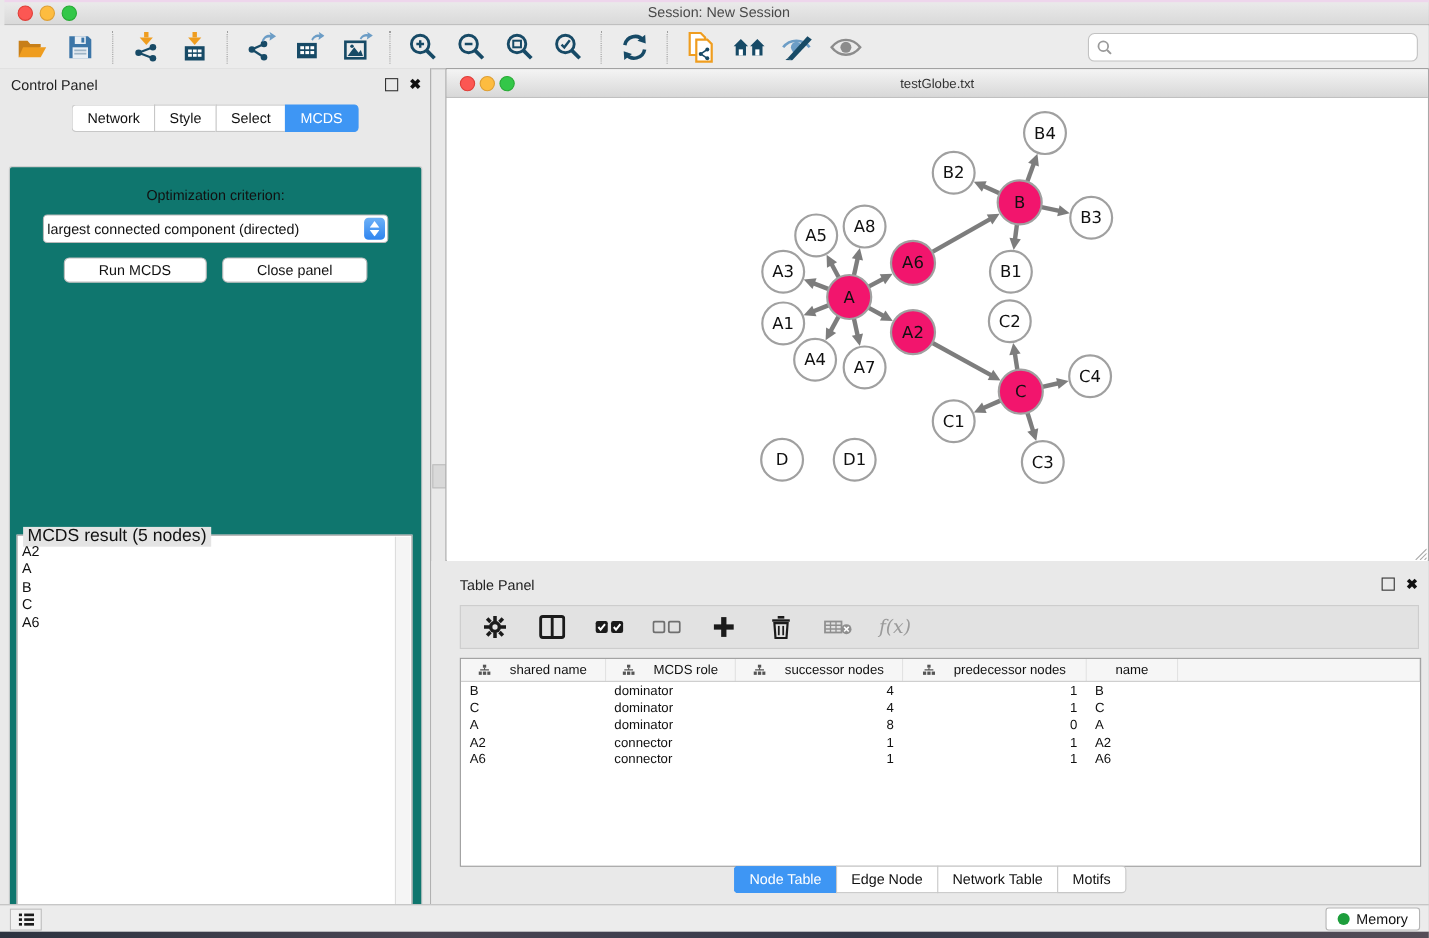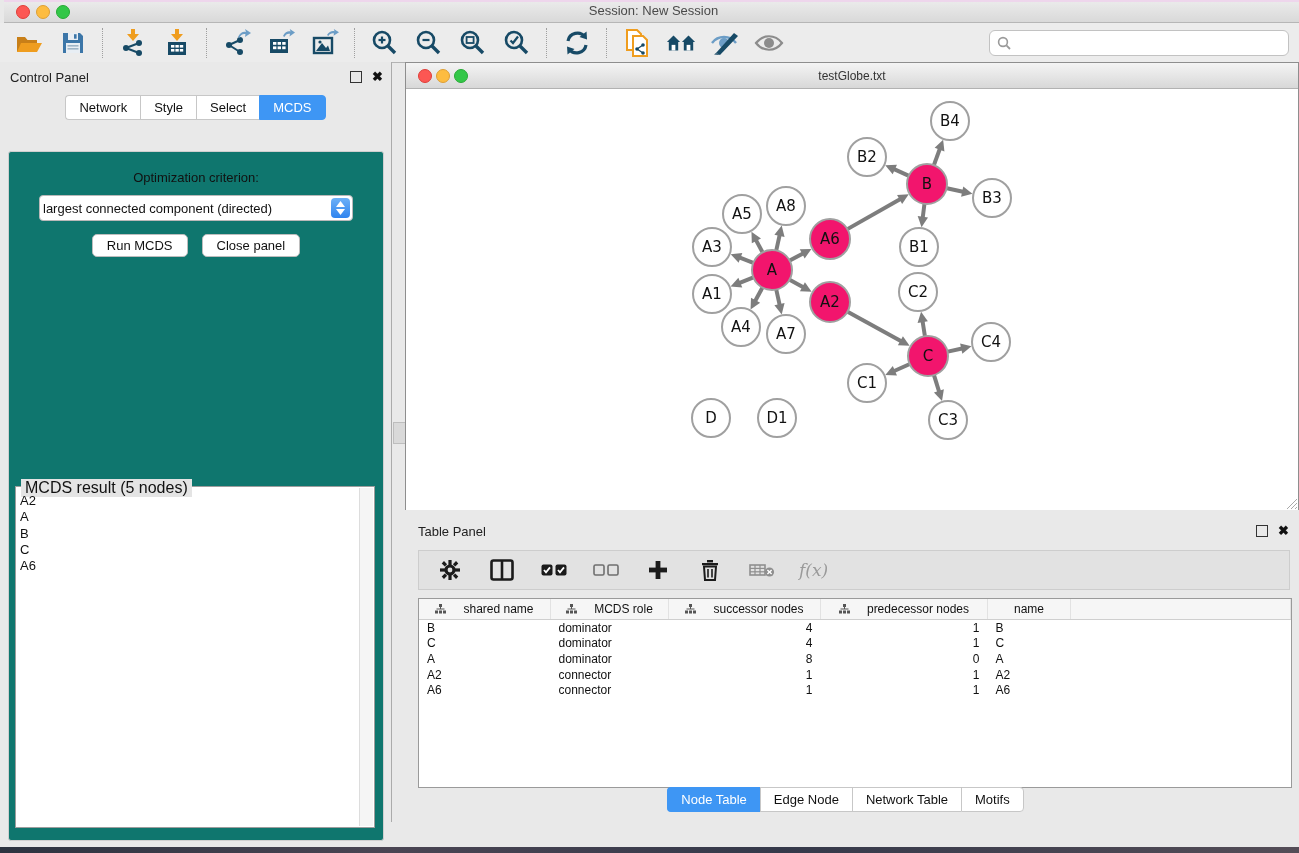--- a/index.html
+++ b/index.html
@@ -43,21 +43,21 @@
   .cp-body{position:absolute;top:56px;left:8px;width:374px;height:688px;
     background:#0f766e;border:1px solid #cfcfcf;border-radius:3px;margin-top:33px;}
   .opt-label{margin-top:18px;text-align:center;font-size:13px;color:#111;}
   .dropdown{position:relative;margin:10px auto 0;width:312px;height:24px;background:#fff;
     border:1px solid #b9b9b9;border-radius:4px;display:flex;align-items:center;font-size:13px;}
   .dropdown .val{flex:1;padding-left:3px;color:#111;white-space:nowrap;}
   .dd-step{width:19px;height:20px;margin-right:2px;background:linear-gradient(#6db1f7,#2f84ef);
     border-radius:4px;display:flex;flex-direction:column;align-items:center;justify-content:center;gap:2px;}
   .btn-row{display:flex;justify-content:center;gap:14px;margin-top:13px;}
   .mac-btn{background:#fff;border:1px solid #bdbdbd;border-radius:5px;font-size:13px;
-    padding:3px 14px;color:#111;font-family:"Liberation Sans",sans-serif;}
+    padding:3px 31px;color:#111;font-family:"Liberation Sans",sans-serif;}
   .fieldset{position:absolute;left:6px;top:334px;width:358px;height:340px;
     border:1px solid #9d9d9d;background:#fff;}
   .fieldset .legend{position:absolute;top:-8px;left:5px;background:#e4e4e4;padding:0 4px;
     font-size:16px;color:#111;}
   .mcds-list{position:absolute;inset:6px 14px 2px 2px;font-size:13px;line-height:16.3px;
     color:#111;overflow:hidden;}
   .mcds-list div{padding-left:2px;}
   .list-scroll{position:absolute;top:1px;right:1px;bottom:1px;width:13px;background:#f5f5f5;
     border-left:1px solid #ddd;}
   
@@ -650,14 +650,30 @@
       </table>
     </div>
     <div class="tbl-tabs" id="tbl-tabs">
         <span class="tabbtn sel">Node Table</span>
         <span class="tabbtn">Edge Node</span>
         <span class="tabbtn">Network Table</span>
         <span class="tabbtn">Motifs</span>
       </div>
   </div>
 
+  <div class="statusbar">
+    <span class="list-btn">
+      <svg width="14" height="12" viewBox="0 0 14 12">
+          <rect x="0" y="0.5" width="3" height="2.4" fill="#1b1b1b"></rect>
+          <rect x="5" y="0.5" width="9" height="2.4" fill="#1b1b1b"></rect>
+          <rect x="0" y="4.8" width="3" height="2.4" fill="#1b1b1b"></rect>
+          <rect x="5" y="4.8" width="9" height="2.4" fill="#1b1b1b"></rect>
+          <rect x="0" y="9.1" width="3" height="2.4" fill="#1b1b1b"></rect>
+          <rect x="5" y="9.1" width="9" height="2.4" fill="#1b1b1b"></rect>
+        </svg>
+    </span>
+    <span class="mem-btn">
+      <span class="mem-dot"></span>
+      <span>Memory</span>
+    </span>
+  </div>
   <div class="wallpaper"></div>
 </div>
 
 </body></html>

